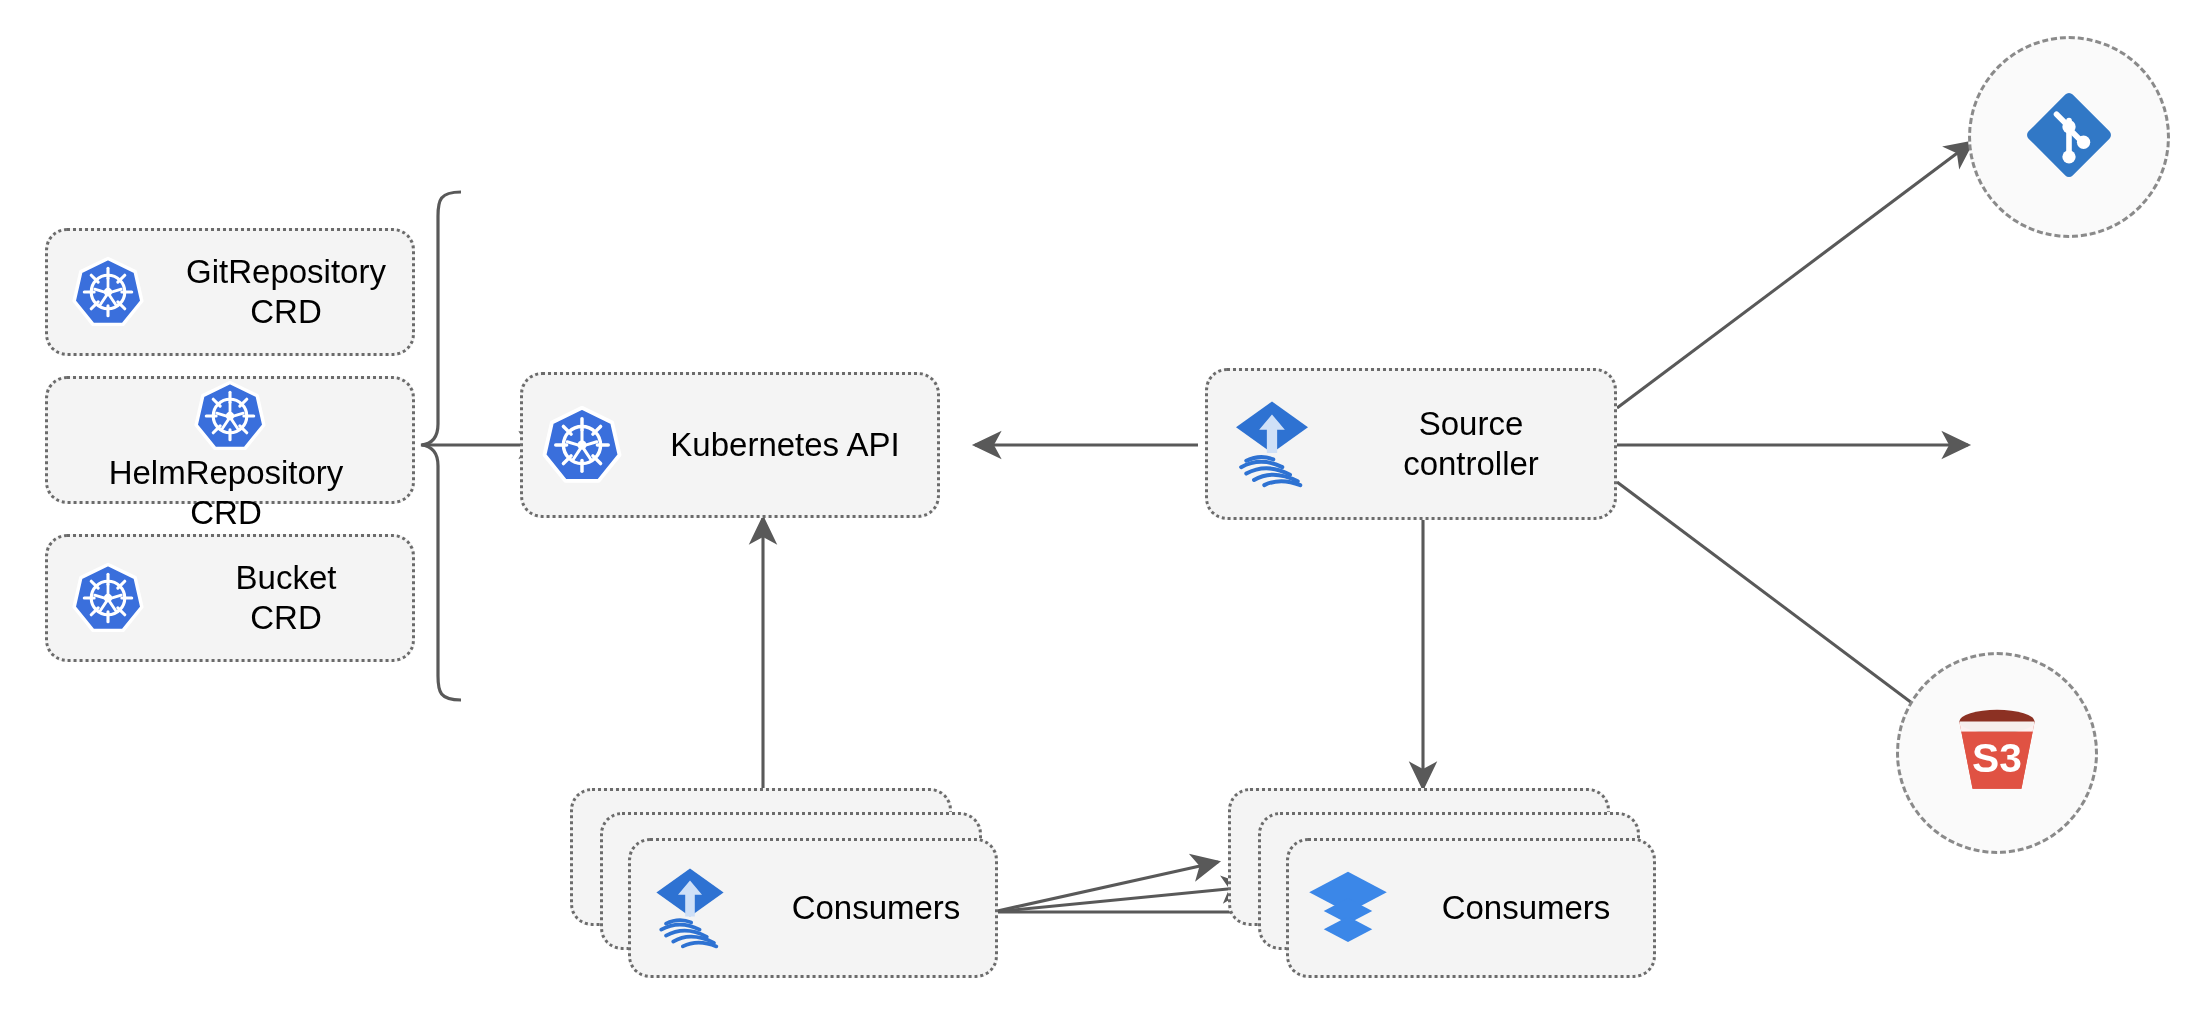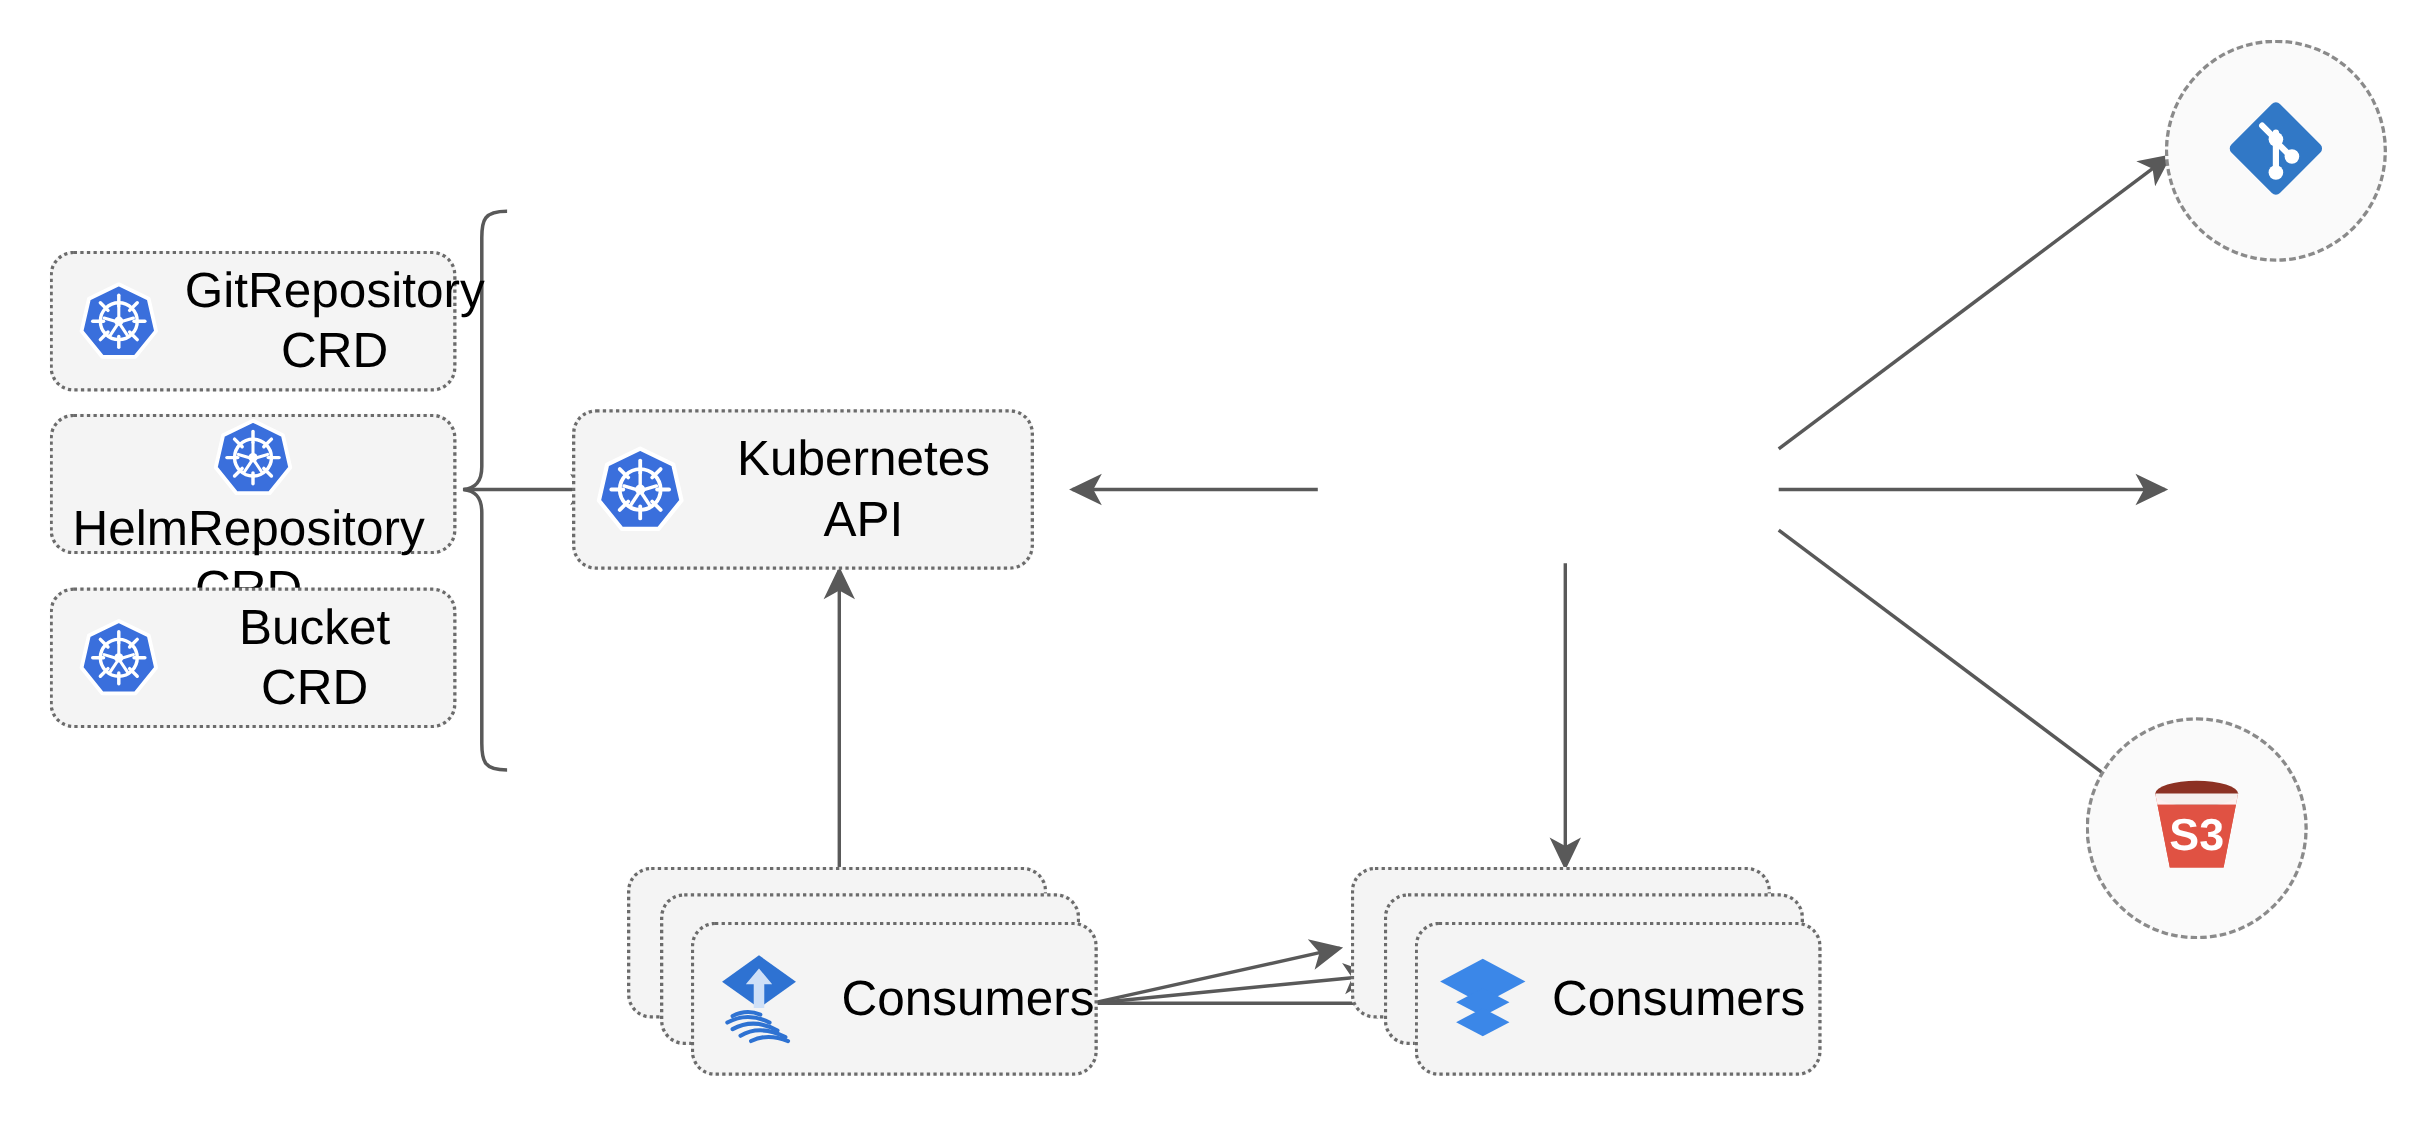--- a/index.html
+++ b/index.html
@@ -16,21 +16,21 @@
     box-sizing:border-box;
     background:#f4f4f4;
     border:3px dotted #6b6b6b;
     border-radius:22px;
     display:flex;
     align-items:center;
   }
   .node.ghost{background:#f4f4f4;}
   .node-label{
     color:#000;
-    font-size:45px;
+    font-size:33px;
     line-height:1.22;
     text-align:center;
     white-space:pre-line;
     flex:1 1 auto;
     padding-right:8px;
   }
   .node-icon{flex:0 0 auto;display:flex;align-items:center;justify-content:center;}
 
   
   .circle{
@@ -192,20 +192,37 @@
           <line x1="39" y1="43.5" x2="33" y2="34.5"></line>
           <line x1="25" y1="43.5" x2="31" y2="34.5"></line>
           <line x1="20.5" y1="29.5" x2="30.5" y2="32.5"></line>
         </g>
         <circle cx="32" cy="32" r="3.6" fill="#ffffff"></circle>
       </svg>
     </span>
     <span class="node-label">Kubernetes API</span>
   </div>
 
+  <div class="node" style="left:1205px;top:368px;width:412px;height:152px;">
+    <span class="node-icon" style="width:128px;">
+      <svg width="84" height="90" viewBox="0 0 64 70" aria-hidden="true">
+        <polygon points="32,2 60,22 32,42 4,22" fill="#2e72d2"></polygon>
+        <path d="M32,12 L42,24 L36,24 L36,42 L28,42 L28,24 L22,24 Z" fill="#cfe0f7"></path>
+        <g fill="none" stroke="#2e72d2" stroke-width="3.1" stroke-linecap="round">
+          <path d="M12,48 C20,44 26,44 33,47"></path>
+          <path d="M8,53 C19,47 30,48 40,53"></path>
+          <path d="M12,58 C23,52 35,53 46,59"></path>
+          <path d="M18,63 C28,57 40,58 52,64"></path>
+          <path d="M26,67 C34,63 44,63 54,67"></path>
+        </g>
+      </svg>
+    </span>
+    <span class="node-label">Source
+controller</span>
+  </div>
 
   <div class="node ghost" style="left:570px;top:788px;width:382px;height:138px;"></div>
   <div class="node ghost" style="left:600px;top:812px;width:382px;height:138px;"></div>
   <div class="node" style="left:628px;top:838px;width:370px;height:140px;gap:16px;">
     <span class="node-icon" style="width:118px;">
       <svg width="78" height="84" viewBox="0 0 64 70" aria-hidden="true">
         <polygon points="32,2 60,22 32,42 4,22" fill="#2e72d2"></polygon>
         <path d="M32,12 L42,24 L36,24 L36,42 L28,42 L28,24 L22,24 Z" fill="#cfe0f7"></path>
         <g fill="none" stroke="#2e72d2" stroke-width="3.1" stroke-linecap="round">
           <path d="M12,48 C20,44 26,44 33,47"></path>

